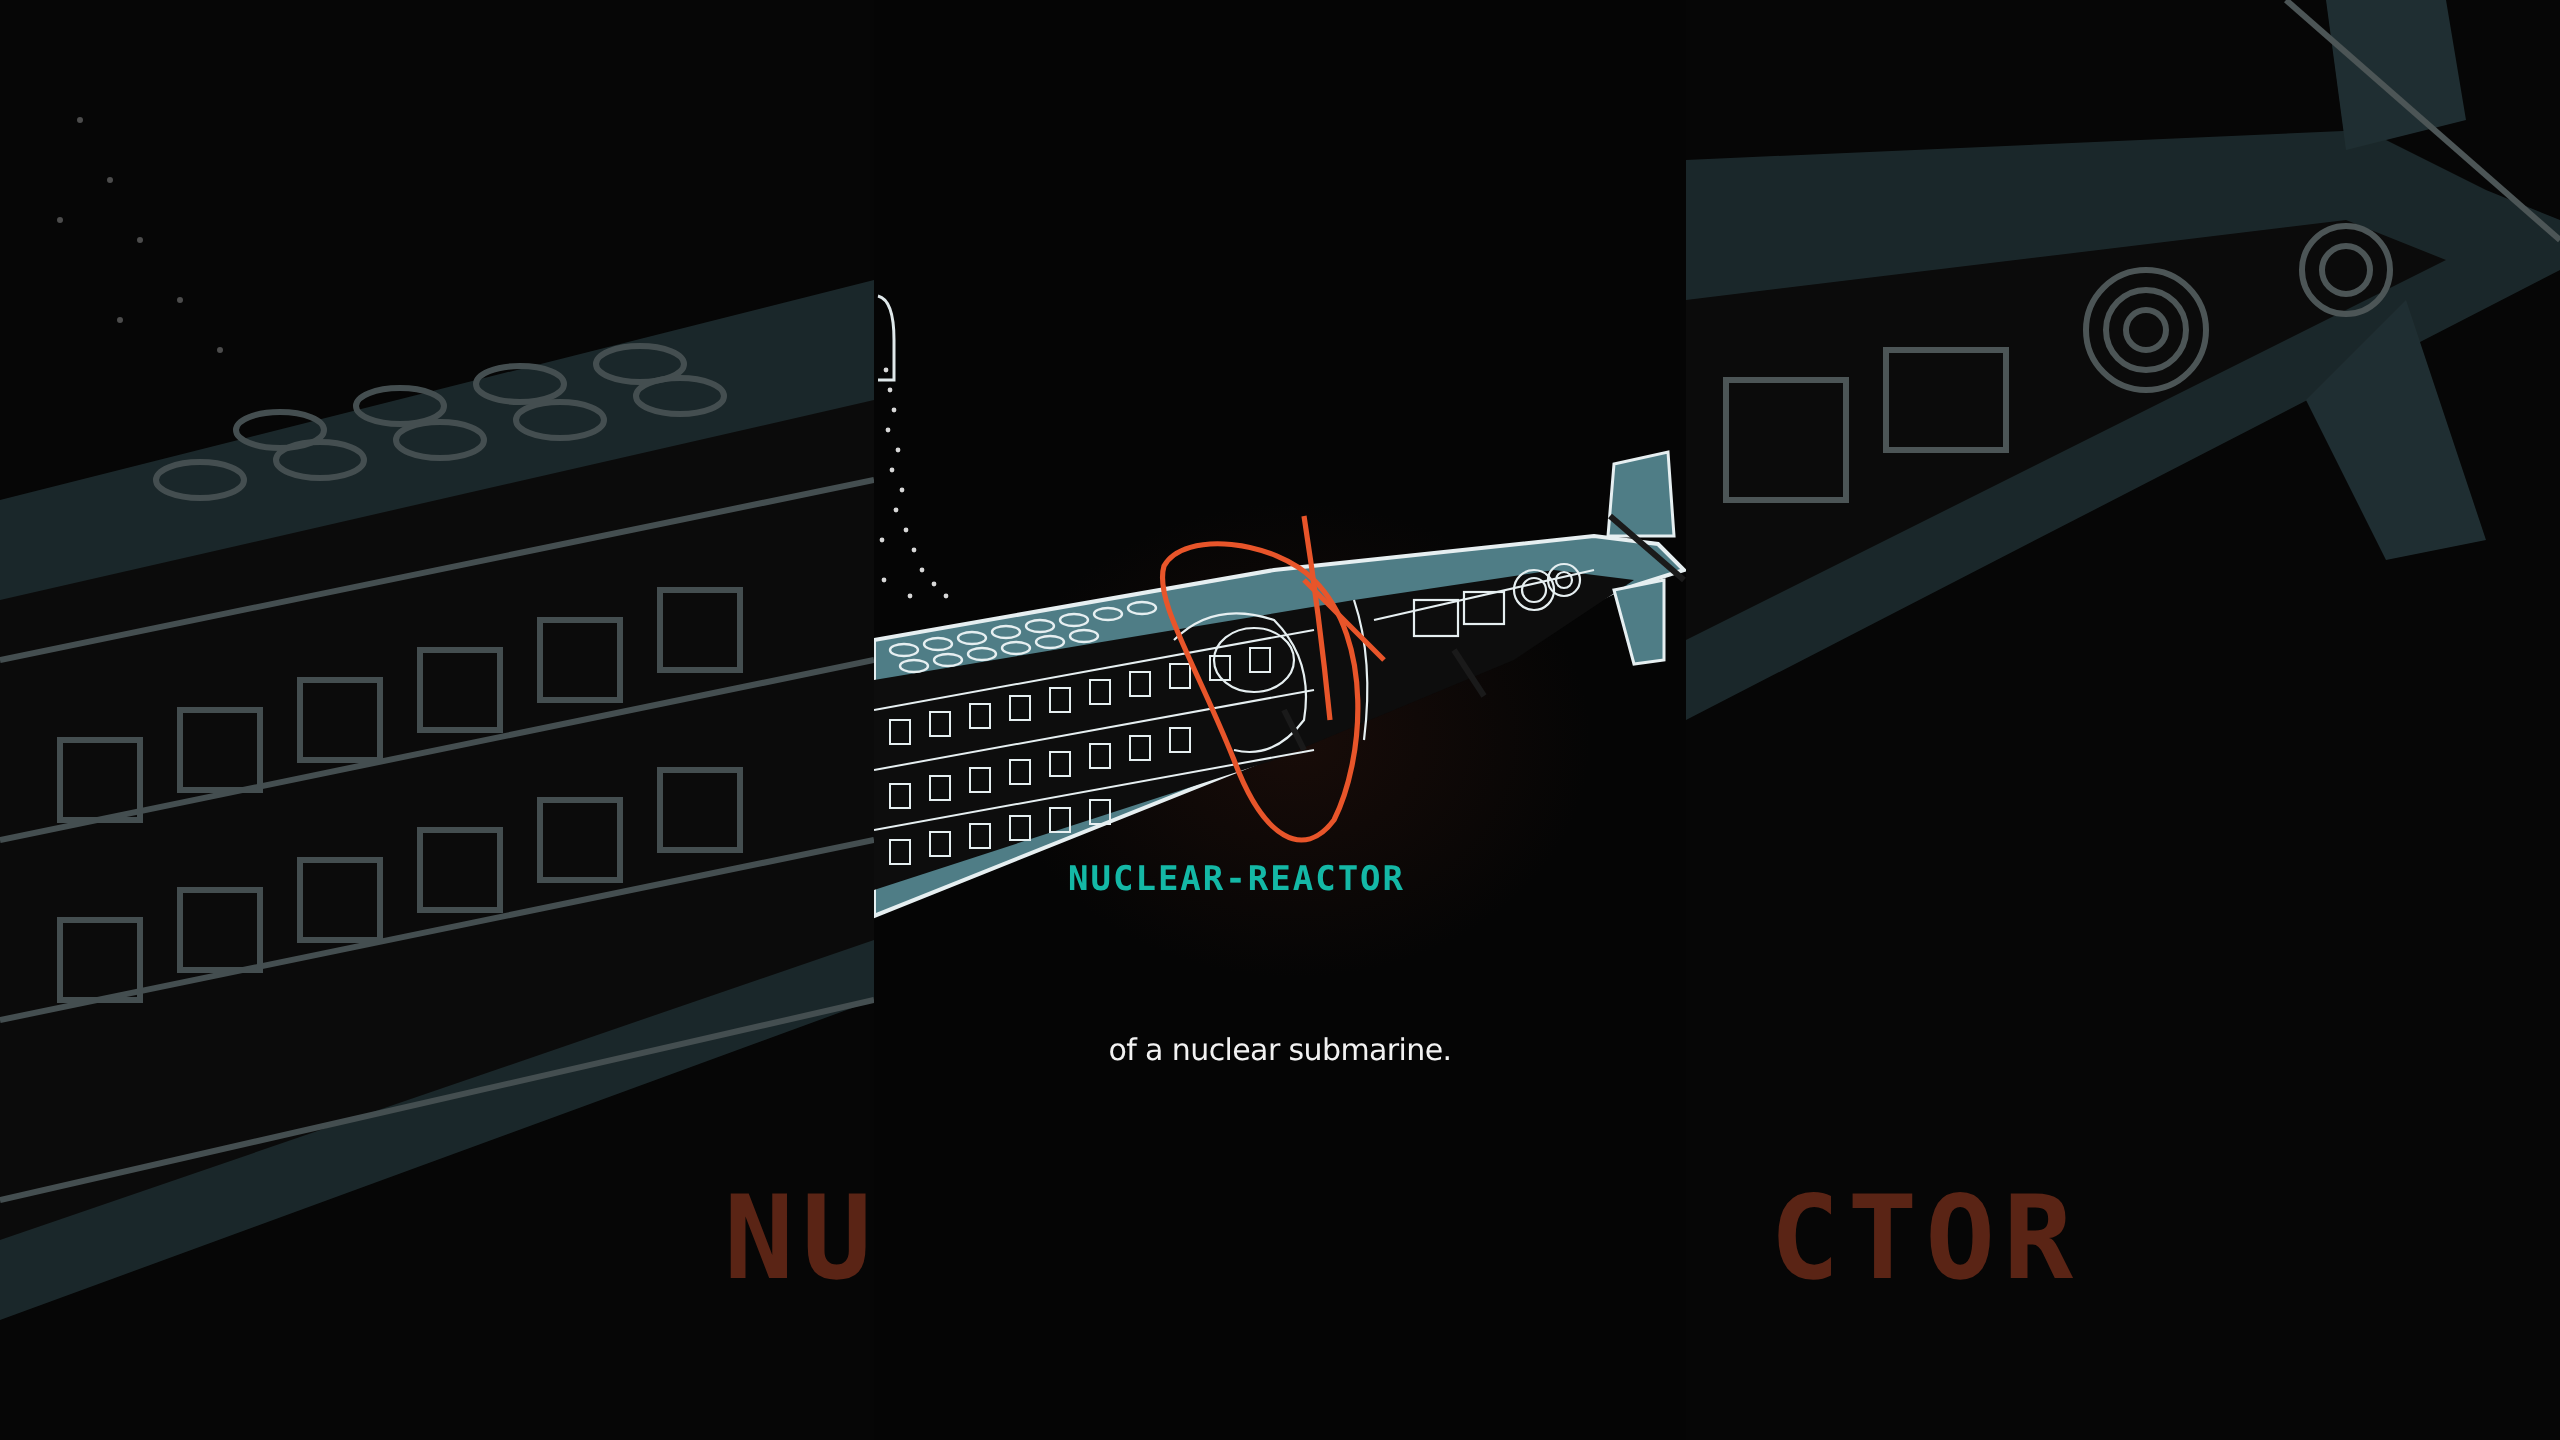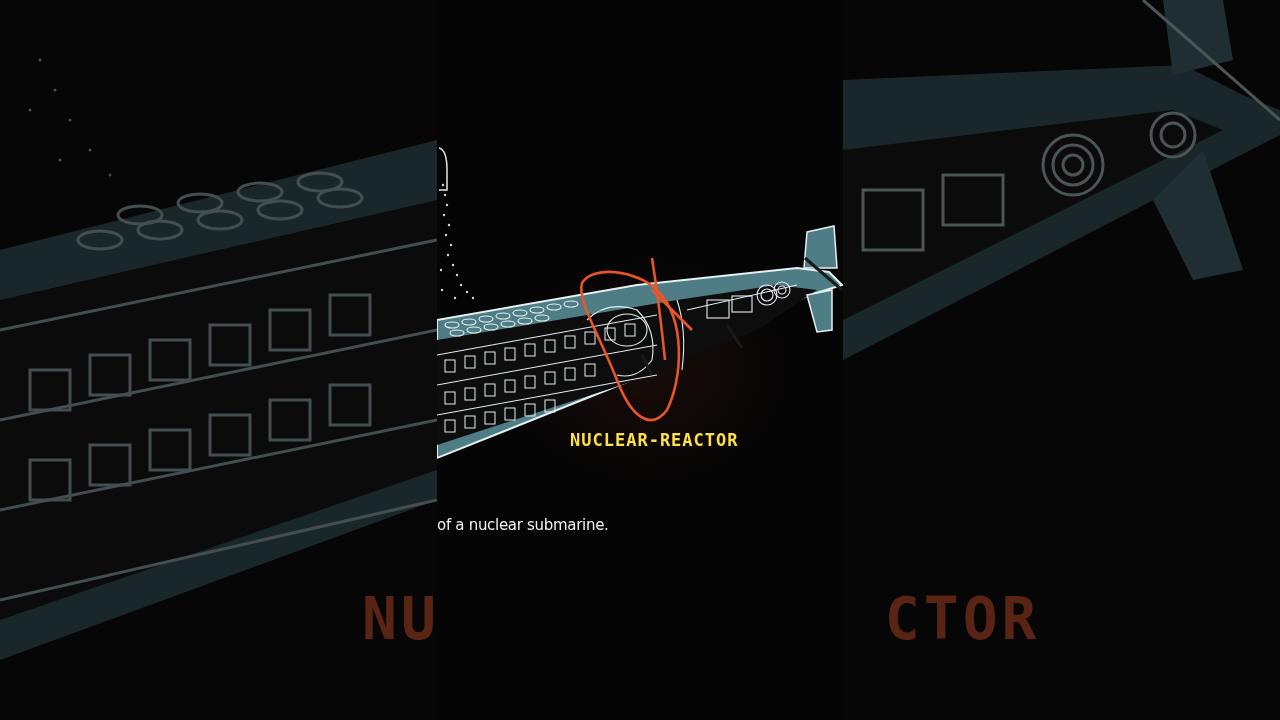--- a/index.html
+++ b/index.html
@@ -5,22 +5,22 @@
   html,body{margin:0;padding:0;background:#0a0a0a;}
   body{width:1280px;height:720px;overflow:hidden;position:relative;font-family:"DejaVu Sans",sans-serif;}
   .bg-side{position:absolute;top:0;height:720px;overflow:hidden;background:#0b0b0b;}
   .bg-left{left:0;width:437px;}
   .bg-right{left:843px;width:437px;}
   .bg-svg{position:absolute;top:0;left:0;}
   .dim{position:absolute;inset:0;background:rgba(0,0,0,0.45);}
   .bg-label{position:absolute;top:585px;left:362px;width:640px;font-family:"DejaVu Sans Mono",monospace;font-weight:bold;font-size:58px;letter-spacing:4px;color:#5a2415;white-space:nowrap;}
   .center{position:absolute;left:437px;top:0;width:406px;height:720px;background:#050505;overflow:hidden;}
   .glow{position:absolute;left:60px;top:250px;width:300px;height:240px;border-radius:50%;background:radial-gradient(ellipse at center,rgba(60,25,15,0.35),rgba(0,0,0,0) 70%);}
-  .label{position:absolute;left:133px;top:430px;font-family:"DejaVu Sans Mono",monospace;font-weight:bold;font-size:17px;letter-spacing:1px;color:#fde047;white-space:nowrap;}
-  .caption{position:absolute;left:0;width:406px;top:516px;font-family:"DejaVu Sans",sans-serif;font-size:15px;color:#f2f2f2;letter-spacing:-0.3px;}
+  .label{position:absolute;left:97px;top:430px;font-family:"DejaVu Sans Mono",monospace;font-weight:bold;font-size:17px;letter-spacing:1px;color:#14b8a6;white-space:nowrap;}
+  .caption{position:absolute;left:0;width:406px;top:516px;text-align:center;font-family:"DejaVu Sans",sans-serif;font-size:15px;color:#f2f2f2;letter-spacing:-0.3px;}
 </style>
 </head>
 <body>
 
 <div class="bg-side bg-left">
   <svg class="bg-svg" width="437" height="720" viewBox="0 0 437 720">
     <polygon points="0,250 437,140 437,500 0,660" fill="#31484d"></polygon>
     <polygon points="0,300 437,200 437,470 0,620" fill="#151515"></polygon>
     <g stroke="#7d8f92" stroke-width="3" fill="none">
       <line x1="0" y1="330" x2="437" y2="240"></line>

